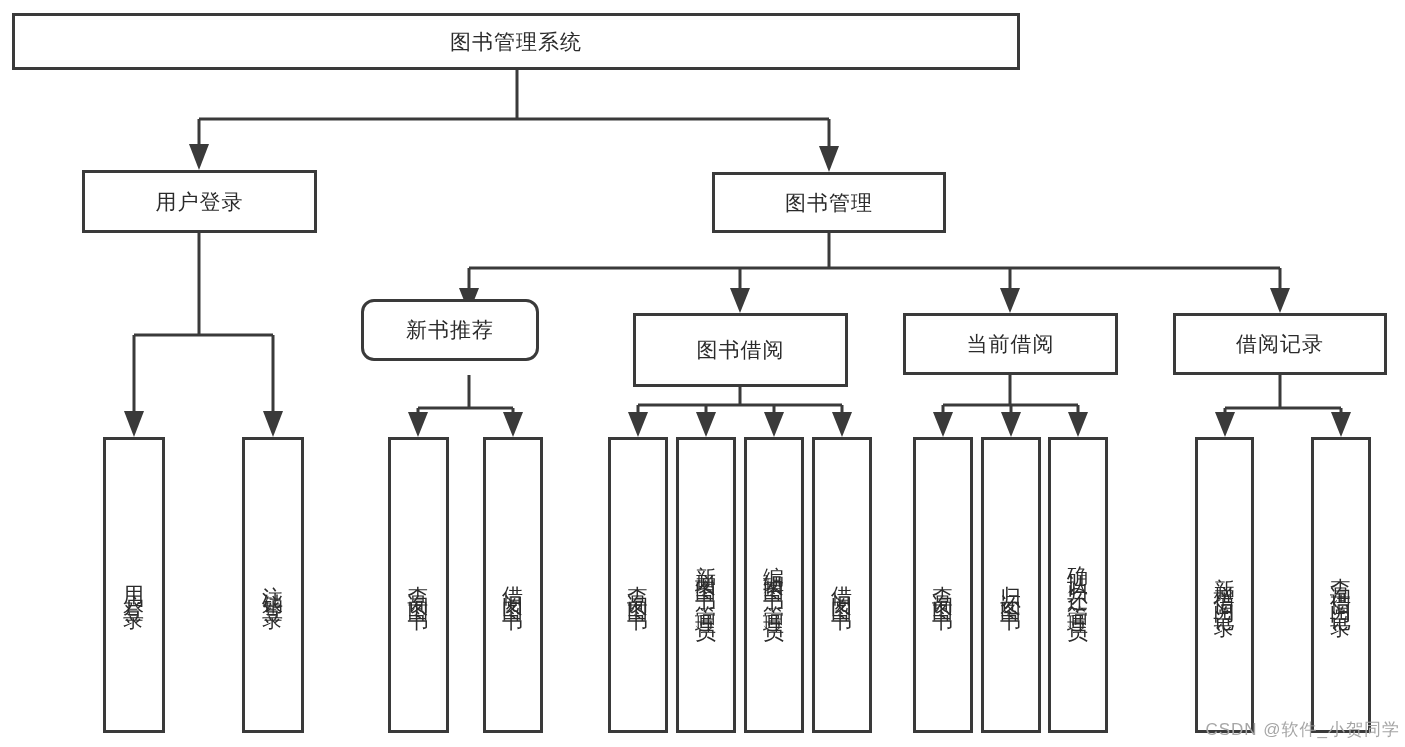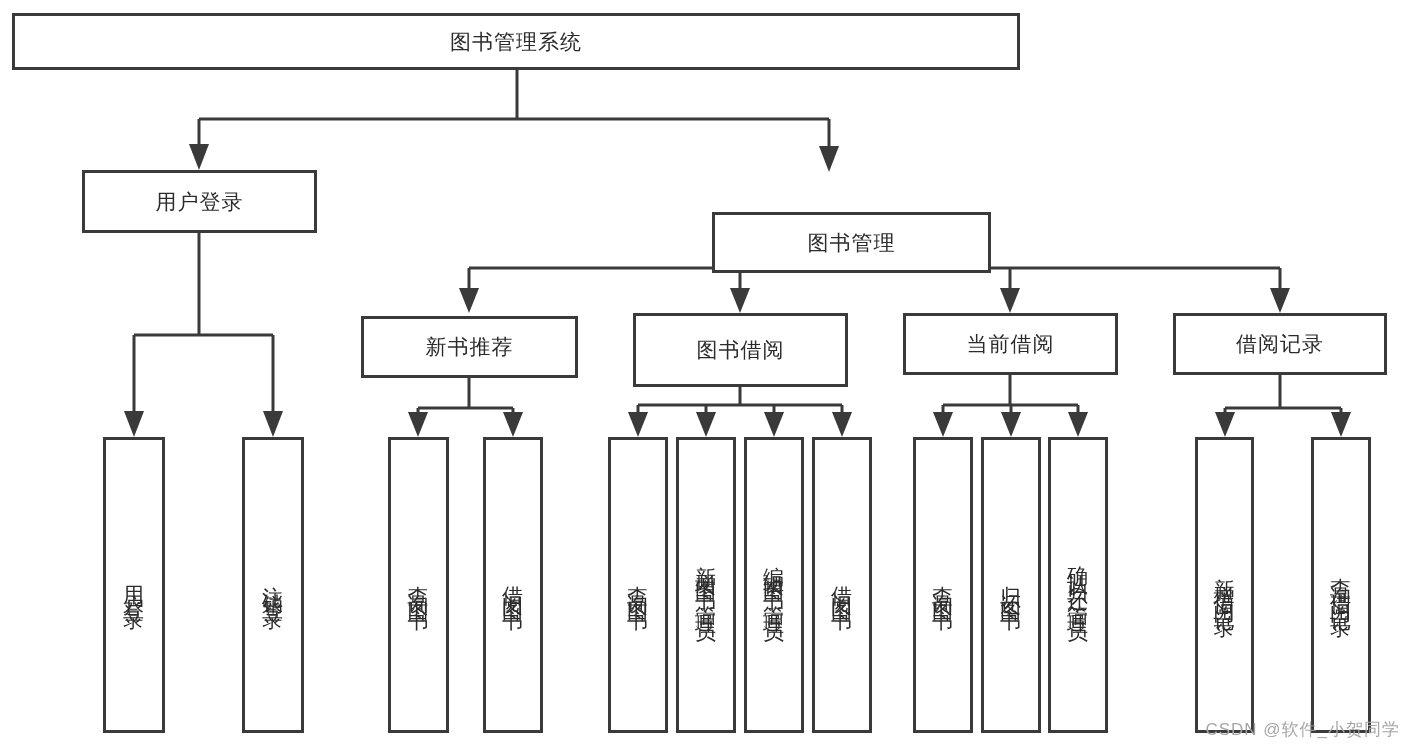--- a/index.html
+++ b/index.html
@@ -89,25 +89,25 @@
     <polygon points="1331,412 1351,412 1341,437"></polygon>
   </svg>
 
   <div class="node h" style="left:12px;top:13px;width:1008px;height:57px;">
     <span>图书管理系统</span>
   </div>
 
   <div class="node h" style="left:82px;top:170px;width:235px;height:63px;">
     <span>用户登录</span>
   </div>
-  <div class="node h" style="left:712px;top:172px;width:279px;height:61px;margin-top:40px;">
+  <div class="node h" style="left:712px;top:172px;width:234px;height:61px;">
     <span>图书管理</span>
   </div>
 
-  <div class="node h" style="left:361px;top:316px;width:217px;height:62px;">
+  <div class="node h" style="left:361px;top:299px;width:178px;height:62px;border-radius:13px;">
     <span>新书推荐</span>
   </div>
   <div class="node h" style="left:633px;top:313px;width:215px;height:74px;">
     <span>图书借阅</span>
   </div>
   <div class="node h" style="left:903px;top:313px;width:215px;height:62px;align-items:center;">
     <span>当前借阅</span>
   </div>
   <div class="node h" style="left:1173px;top:313px;width:214px;height:62px;">
     <span>借阅记录</span>

